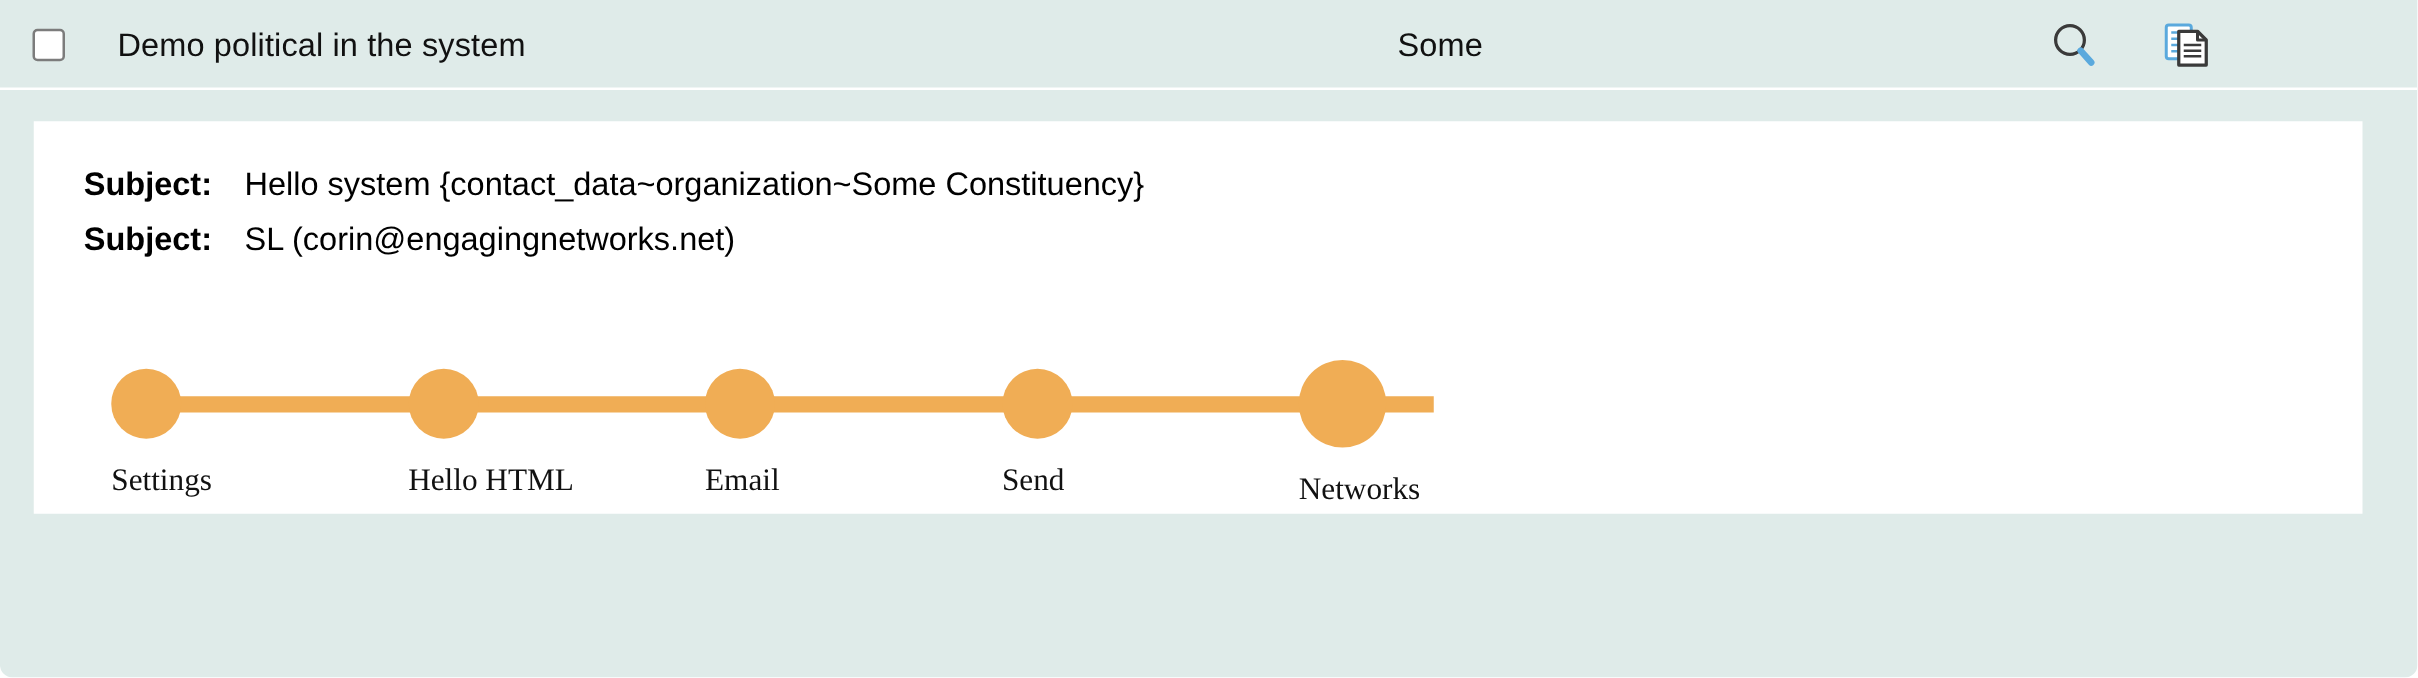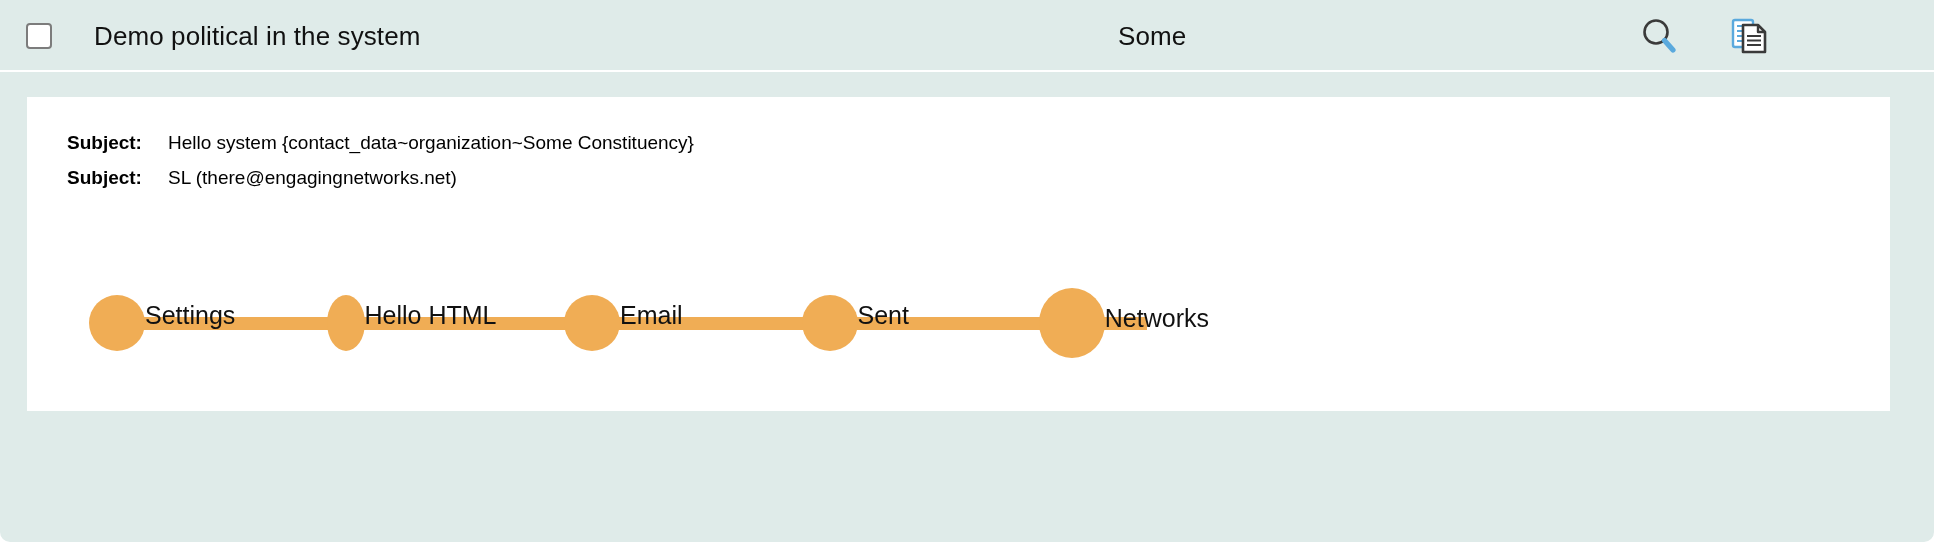--- a/index.html
+++ b/index.html
@@ -84,21 +84,21 @@
     background: #ffffff;
   }
 
   .meta-table {
     position: absolute;
     left: 40px;
     top: 34px;
     border-collapse: collapse;
   }
   .meta-table td {
-    font-size: 19px;
+    font-size: 26px;
     color: #000000;
     padding: 0 0 11px 0;
     white-space: nowrap;
     vertical-align: top;
     line-height: 1.26;
   }
   .meta-label {
     font-weight: bold;
     padding-right: 26px !important;
   }
@@ -125,24 +125,25 @@
     top: 0;
     width: 100%;
     height: 100%;
     display: flex;
     justify-content: space-between;
     align-items: flex-start;
   }
   .step {
     position: relative;
     display: flex;
-    flex-direction: row;
-    align-items: center;
+    flex-direction: column;
+    align-items: flex-start;
     width: 170px;
     cursor: pointer;
+    font-family: Liberation Serif, serif;
   }
   .step-dot {
     width: 56px;
     height: 56px;
     border-radius: 50%;
     background: #f0ad55;
     margin-top: 36px;
     position: relative;
     z-index: 2;
   }
@@ -204,21 +205,21 @@
   <div class="detail-panel">
 
     <table class="meta-table">
       <tbody>
           <tr>
         <td class="meta-label">Subject:</td>
         <td class="meta-value">Hello system {contact_data~organization~Some Constituency}</td>
       </tr>
       <tr>
         <td class="meta-label">Subject:</td>
-        <td class="meta-value">SL (there@engagingnetworks.net)</td>
+        <td class="meta-value">SL (corin@engagingnetworks.net)</td>
       </tr>
     </tbody>
       </table>
 
     <div class="stepper">
       <div class="step-track"></div>
       <div class="steps">
 
         <div class="step">
           <span class="step-dot"></span>
@@ -230,21 +231,21 @@
           <span class="step-label">Hello HTML</span>
         </div>
 
         <div class="step">
           <span class="step-dot"></span>
           <span class="step-label">Email</span>
         </div>
 
         <div class="step">
           <span class="step-dot"></span>
-          <span class="step-label">Sent</span>
+          <span class="step-label">Send</span>
         </div>
 
         <div class="step is-current">
           <span class="step-dot"></span>
           <span class="step-label">Networks</span>
         </div>
 
       </div>
     </div>
 

